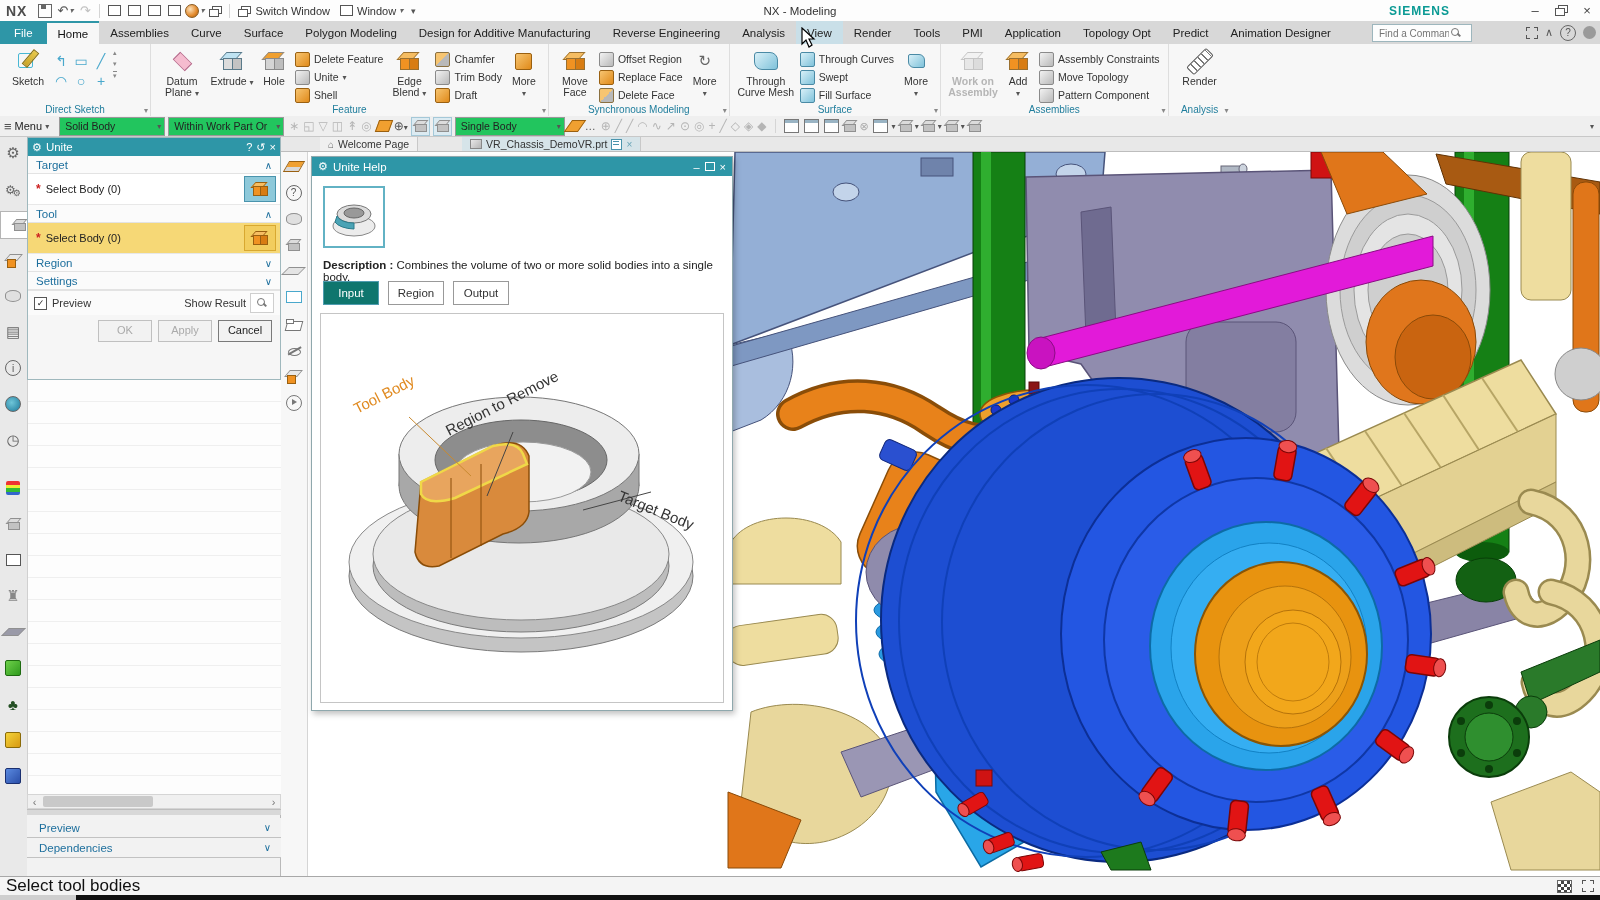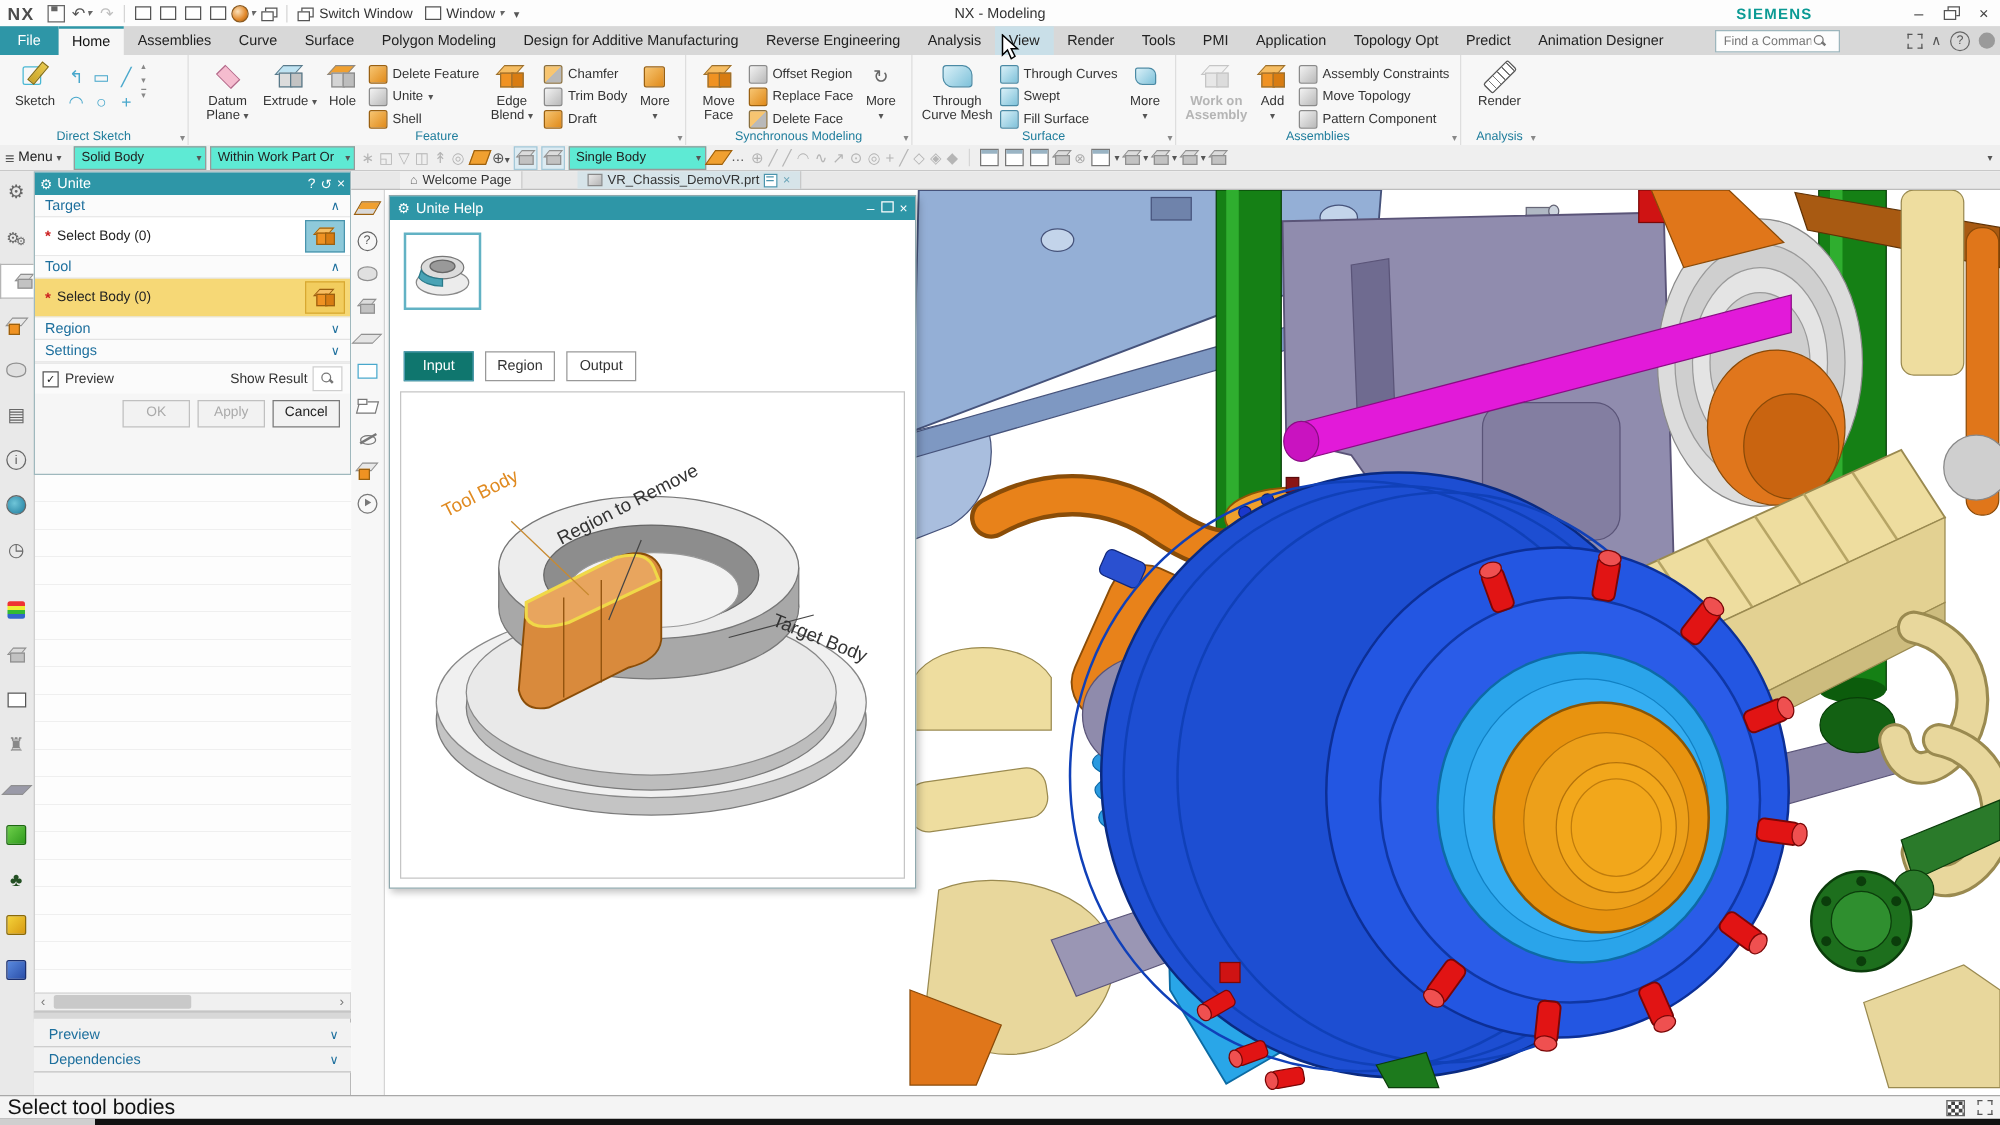--- a/index.html
+++ b/index.html
@@ -70,21 +70,21 @@
   .dia{width:15px;height:15px;background:#f5bccf;border:1px solid #b06a8a;transform:rotate(45deg) scale(1,.62);}
   .ruler{width:26px;height:9px;border:1px solid #555;border-radius:2px;background:repeating-linear-gradient(90deg,#fff 0 4px,#777 4px 5px);transform:rotate(-45deg);}
   .pencil{position:relative;width:22px;height:22px;}
   .pencil:before{content:"";position:absolute;left:1px;top:3px;width:13px;height:13px;border:1.5px solid #49b8d4;border-radius:2px;}
   .pencil:after{content:"";position:absolute;left:10px;top:-1px;width:5px;height:17px;background:linear-gradient(#e8c84a,#caa52a);border:1px solid #8a7010;transform:rotate(40deg);}
   .sketchgrid{display:grid;grid-template-columns:20px 20px 20px;grid-auto-rows:20px;color:#49a8cc;font-size:14px;margin-top:4px;}
   .sketchgrid span{display:flex;align-items:center;justify-content:center;}
   .tinycol{display:flex;flex-direction:column;justify-content:center;gap:3px;color:#888;font-size:7px;padding:2px 2px 0 2px;}
   
   #borderbar{position:absolute;left:0;top:116px;width:1600px;height:21px;background:#efefef;border-bottom:1px solid #c8c8c8;display:flex;align-items:center;gap:3px;padding-left:4px;box-sizing:border-box;}
-  .sel{height:17px;background:#5eead4;border:1px solid #999;display:inline-flex;align-items:center;justify-content:space-between;font-size:10.5px;padding:0 3px 0 5px;color:#222;}
+  .sel{height:17px;background:#22c55e;border:1px solid #999;display:inline-flex;align-items:center;justify-content:space-between;font-size:10.5px;padding:0 3px 0 5px;color:#222;}
   .ghosts span{color:#b5b5b5;font-size:12px;margin:0 2px;}
   .bb-hl{display:inline-flex;align-items:center;background:#dcebf2;border:1px solid #a4c8d8;height:17px;padding:0 2px;}
   .minicube{position:relative;width:13px;height:12px;display:inline-block;}
   .minicube:before{content:"";position:absolute;left:1px;top:0;width:9px;height:4px;background:#dcdcdc;border:1px solid #909090;transform:skewX(-40deg);}
   .minicube:after{content:"";position:absolute;left:1px;top:4px;width:10px;height:6px;background:#c2c2c2;border:1px solid #909090;}
   .or-face{width:12px;height:10px;background:#f0a030;border:1px solid #9a6010;transform:skewX(-20deg);display:inline-block;}
   .winic{width:13px;height:12px;border:1px solid #777;background:#fff;display:inline-block;position:relative;margin:0 1px;}
   .winic:before{content:"";position:absolute;left:0;top:0;right:0;height:3px;background:#9ab4c4;}
   
   #sidebar{position:absolute;left:0;top:137px;width:27px;height:739px;background:#e9e9e9;border-right:1px solid #cdcdcd;}
@@ -924,20 +924,23 @@
         <span>×</span>
       </div>
       <div id="thumb">
         <svg width="50" height="50" viewBox="0 0 50 50">
           <ellipse cx="25" cy="34" rx="21" ry="10" fill="#ececec" stroke="#888"></ellipse>
           <ellipse cx="25" cy="22" rx="17" ry="9" fill="#dcdcdc" stroke="#777"></ellipse>
           <ellipse cx="25" cy="21" rx="10" ry="5" fill="#999" stroke="#666"></ellipse>
           <path d="M8,24 A17,9 0 0 0 25,31 L25,37 A21,10 0 0 1 6,30 Z" fill="#4aa3b5" stroke="#2a7a8a"></path>
         </svg>
       </div>
+      <div id="desc">
+        <b>Description :</b> <span>Combines the volume of two or more solid bodies into a single body.</span>
+      </div>
       <div id="helptabs">
         <span class="htab active">Input</span>
         <span class="htab">Region</span>
         <span class="htab">Output</span>
       </div>
       <div id="illus">
         <svg width="400" height="386" viewBox="0 0 400 386">
           <ellipse cx="200" cy="262" rx="172" ry="76" fill="#c4c4c4" stroke="#7a7a7a"></ellipse>
           <ellipse cx="200" cy="248" rx="172" ry="76" fill="#f0f0f0" stroke="#888"></ellipse>
           <ellipse cx="200" cy="252" rx="148" ry="66" fill="#bdbdbd" stroke="#7a7a7a"></ellipse>

